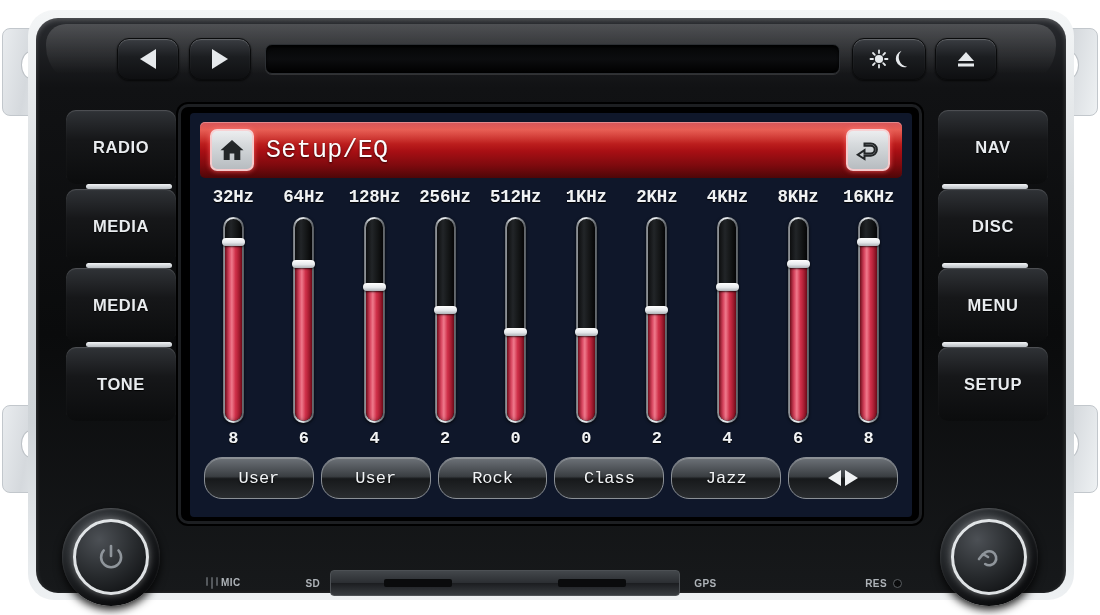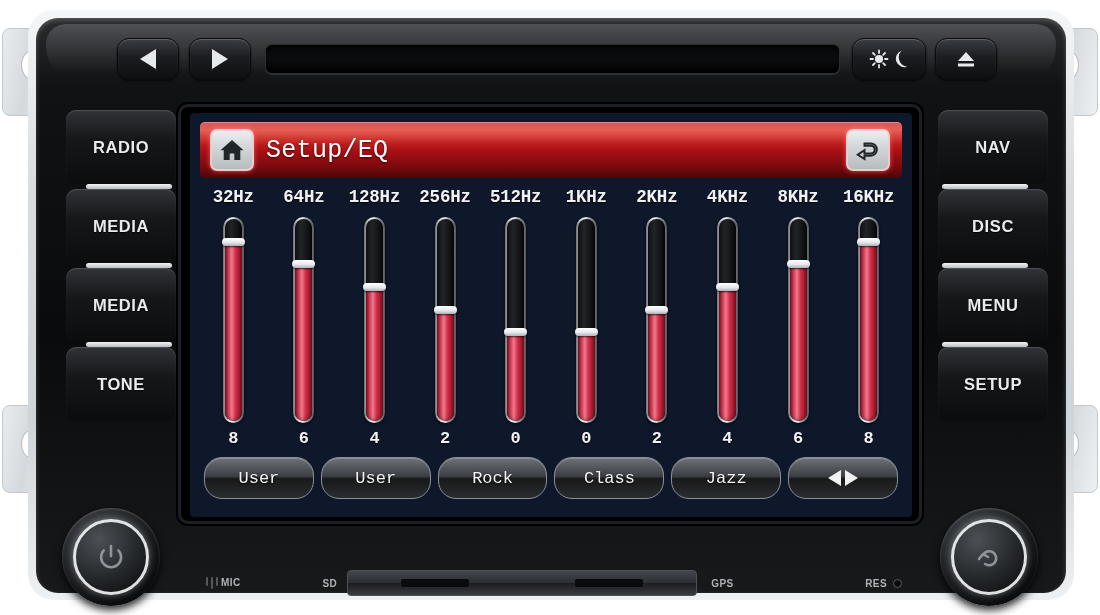--- a/index.html
+++ b/index.html
@@ -234,21 +234,21 @@
   #bottom-strip {
     position: absolute; left: 180px; top: 566px; width: 740px; height: 34px;
     display: flex; align-items: center;
   }
   .bs-label {
     color: #aeb3b8; font-size: 10px; font-weight: bold; letter-spacing: .4px;
   }
   #mic-group { display: flex; align-items: flex-start; gap: 3px; margin-left: 26px; }
   .mic-hole { width: 2px; height: 9px; background: #54585c; border-radius: 1px; }
   .mic-hole.tall { height: 12px; }
-  #sd-label { margin-left: 82px; }
+  #sd-label { margin-left: 65px; }
   #sd-slot {
     margin-left: 10px; width: 350px; height: 26px; border-radius: 4px;
     background: linear-gradient(180deg,#43474b 0%,#2c2f33 48%,#1c1e21 52%,#383c40 100%);
     border: 1px solid #4d5155;
     display: flex; align-items: center; justify-content: space-around;
   }
   .sd-dark { width: 68px; height: 8px; background: #0a0b0c; border-radius: 2px; }
   #gps-label { margin-left: 14px; }
   #res-group { display: flex; align-items: center; gap: 6px; margin-left: auto; margin-right: 18px; justify-content: center; }
   #res-hole {

